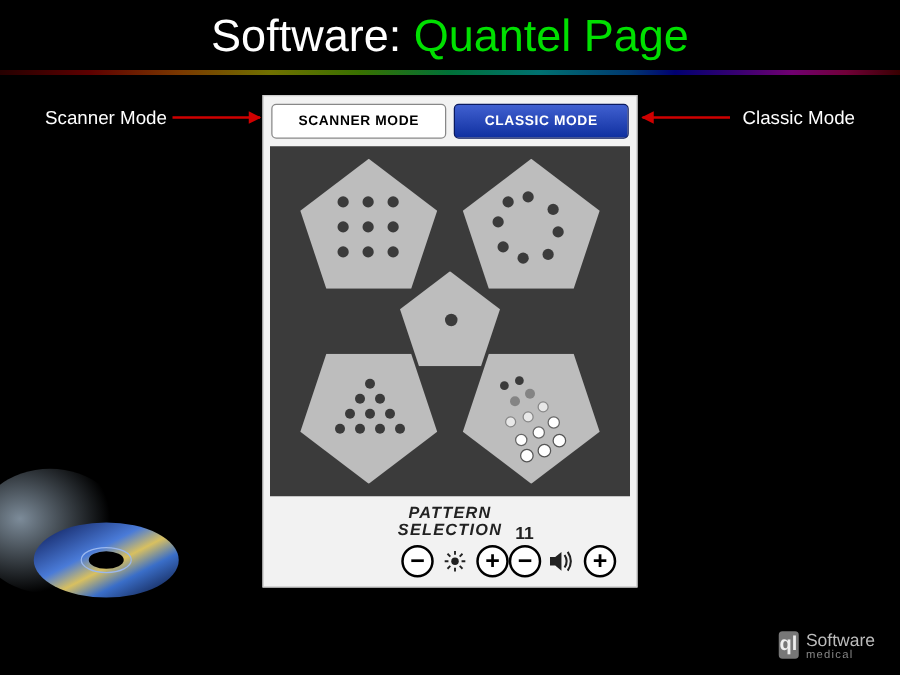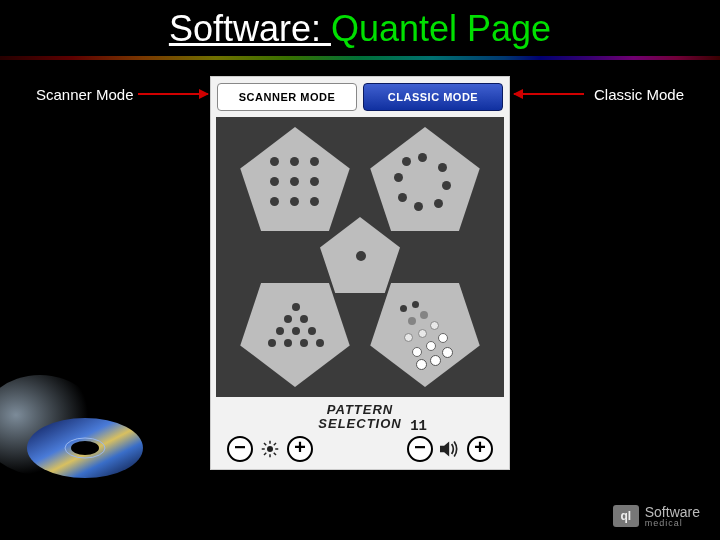--- a/index.html
+++ b/index.html
@@ -10,21 +10,21 @@
     font-family: Arial, sans-serif;
     overflow: hidden;
     position: relative;
   }
   .title {
     text-align: center;
     font-size: 36px;
     padding-top: 8px;
     padding-bottom: 6px;
   }
-  .title .t1 { color: #fff; text-decoration: underline; }
+  .title .t1 { color: #fff; }
   .title .t2 { color: #00e000; }
   .rainbow {
     height: 4px;
     width: 100%;
     background: linear-gradient(90deg,
       #400 0%, #a00 10%, #d60 20%, #cc0 30%, #6c0 40%,
       #0c6 50%, #0cc 60%, #06c 70%, #00c 75%, #60c 82%,
       #c0c 88%, #c06 94%, #600 100%);
     opacity: 0.55;
   }
@@ -138,25 +138,24 @@
     font-weight: bold;
     font-size: 13px;
     letter-spacing: 1px;
     color: #222;
     margin-top: 6px;
     line-height: 1.1;
     font-style: italic;
   }
   .controls {
     display: flex;
-    justify-content: space-between;
+    justify-content: flex-end;
     align-items: flex-end;
     padding: 4px 16px 0;
     position: relative;
-    font-family: Liberation Mono, monospace;
   }
   .ctrl-group { display: flex; align-items: center; gap: 6px; }
   .circ-btn {
     width: 26px; height: 26px;
     border-radius: 50%;
     background: #fff;
     border: 2px solid #000;
     display: flex; align-items: center; justify-content: center;
     font-size: 20px; font-weight: bold;
     line-height: 1;
@@ -183,24 +182,24 @@
     position: absolute;
     right: 20px;
     bottom: 12px;
     color: #bbb;
     font-size: 14px;
     display: flex;
     align-items: center;
     gap: 6px;
   }
   .logo .sq {
-    width: 26px; height: 22px;
+    width: 16px; height: 22px;
     background: #777; border-radius: 3px;
     display:flex; align-items:center; justify-content:center;
-    color:#eee; font-weight:bold; font-size:12px;margin-left:12px;
+    color:#eee; font-weight:bold; font-size:16px;margin-left:12px;
   }
   .logo .sub { font-size: 9px; color:#888; letter-spacing:1px; display:block; margin-top:-2px;}
 </style>
 </head>
 <body>
 
 <div class="title">
   <span class="t1">Software: </span><span class="t2">Quantel Page</span>
 </div>
 <div class="rainbow"></div>

